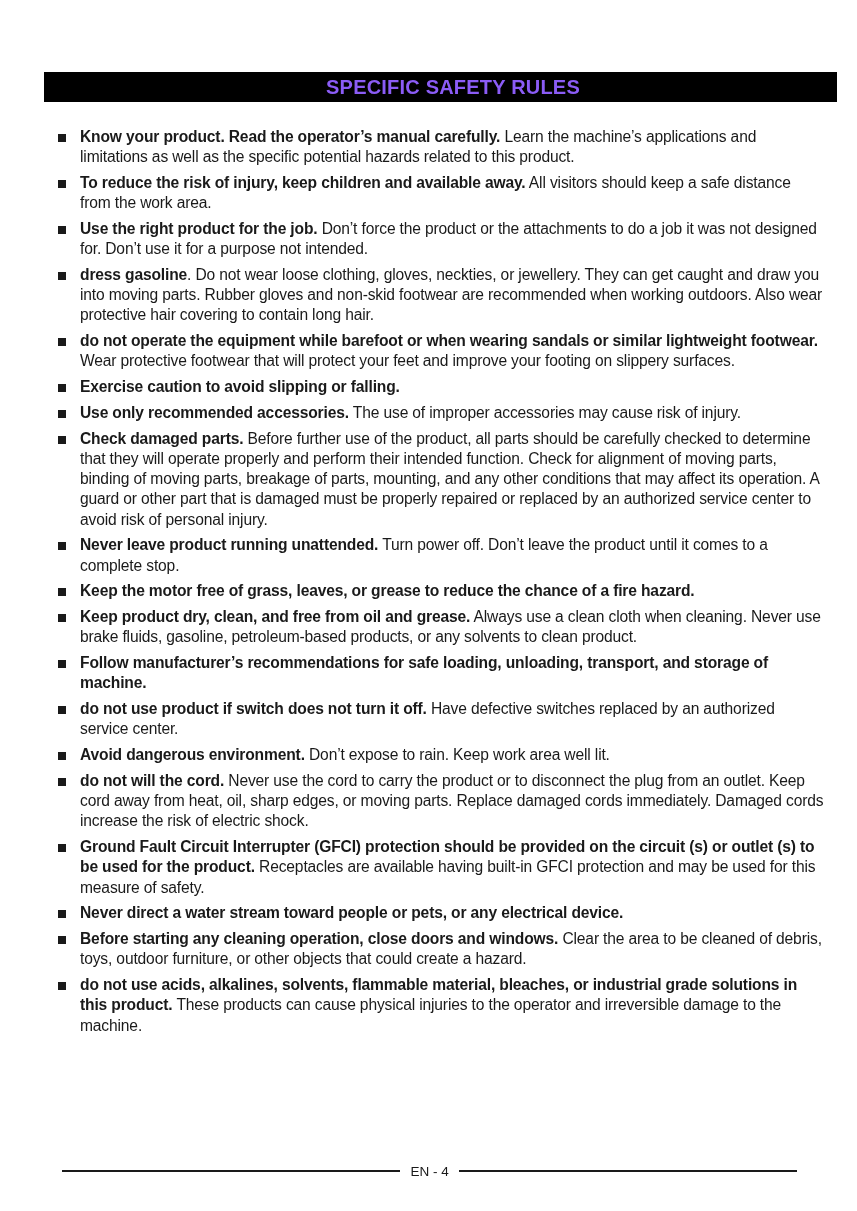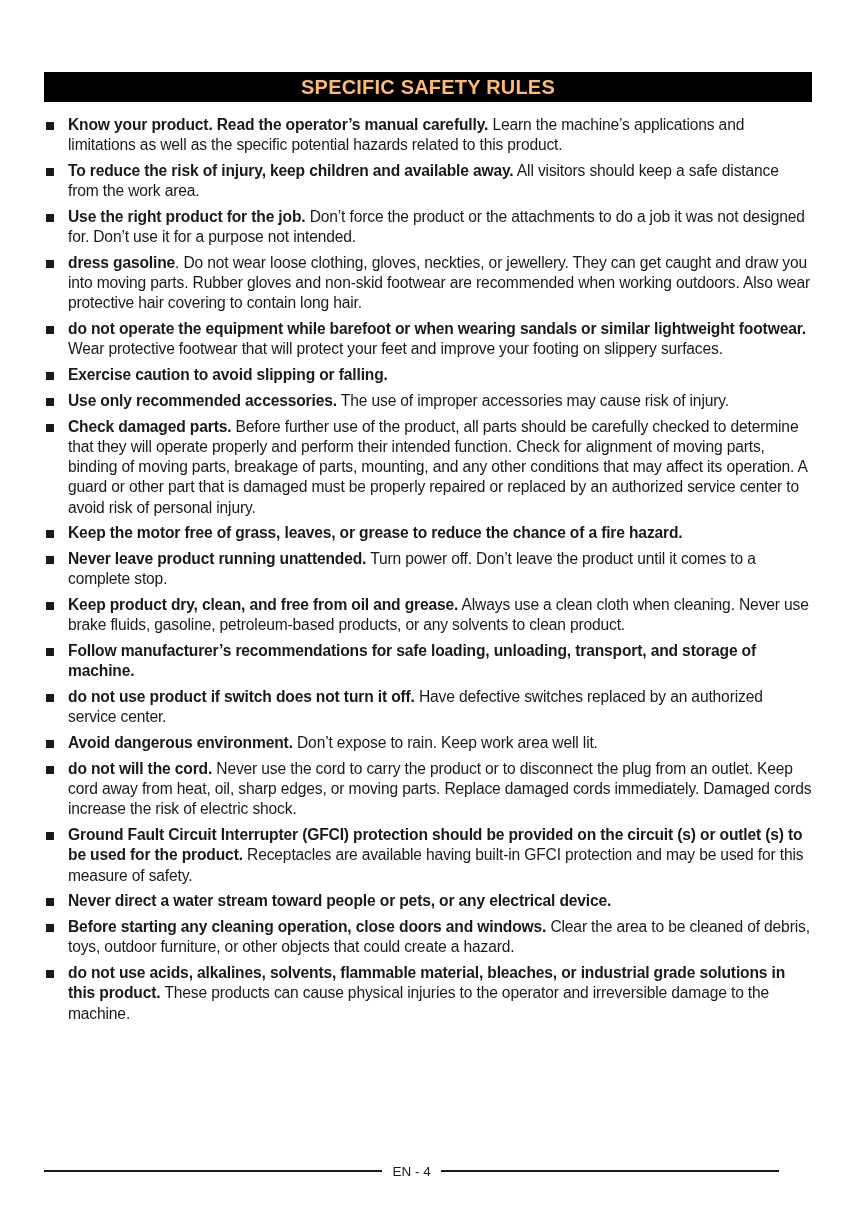--- a/index.html
+++ b/index.html
@@ -15,33 +15,34 @@
       font-family: "Liberation Sans", sans-serif;
       color: #1a1a1a;
     }
     .title-bar {
       position: absolute;
       left: 44px;
       top: 72px;
       width: 768px;
       height: 30px;
       background: #000000;
-      color: #fdba74;
+      color: #8b5cf6;
       font-weight: bold;
       font-size: 20px;
       text-align: center;
       line-height: 30px;
       letter-spacing: 0.2px;
+      padding-left: 25px;
     }
     .rules {
       position: absolute;
       left: 44px;
       top: 115px;
       width: 768px;
-      margin: 0;
+      margin: 12px;
       padding: 0;
       list-style: none;
     }
     .rule {
       position: relative;
       padding-left: 24px;
       font-size: 15.6px;
       line-height: 20.2px;
       margin-bottom: 5.6px;
       letter-spacing: -0.15px;
@@ -52,21 +53,21 @@
       top: 7px;
       width: 8px;
       height: 8px;
       background: #1a1a1a;
     }
     .rule-bold {
       font-weight: bold;
     }
     .footer {
       position: absolute;
-      left: 44px;
+      left: 62px;
       top: 1161px;
       width: 735px;
       height: 20px;
       display: flex;
       align-items: center;
     }
     .footer-line {
       flex: 1;
       height: 1.5px;
       background: #1a1a1a;
@@ -84,22 +85,22 @@
 
 <ul class="rules" id="rules-list">
     <li class="rule"><span class="bullet"></span><span class="rule-bold">Know your product. Read the operator’s manual carefully.</span><span class="rule-text"> Learn the machine’s applications and limitations as well as the specific potential hazards related to this product.</span></li>
     <li class="rule"><span class="bullet"></span><span class="rule-bold">To reduce the risk of injury, keep children and available away.</span><span class="rule-text"> All visitors should keep a safe distance from the work area.</span></li>
     <li class="rule"><span class="bullet"></span><span class="rule-bold">Use the right product for the job.</span><span class="rule-text"> Don’t force the product or the attachments to do a job it was not designed for. Don’t use it for a purpose not intended.</span></li>
     <li class="rule"><span class="bullet"></span><span class="rule-bold">dress gasoline</span><span class="rule-text">. Do not wear loose clothing, gloves, neckties, or jewellery. They can get caught and draw you into moving parts. Rubber gloves and non-skid footwear are recommended when working outdoors. Also wear protective hair covering to contain long hair.</span></li>
     <li class="rule"><span class="bullet"></span><span class="rule-bold">do not operate the equipment while barefoot or when wearing sandals or similar lightweight footwear.</span><span class="rule-text"> Wear protective footwear that will protect your feet and improve your footing on slippery surfaces.</span></li>
     <li class="rule"><span class="bullet"></span><span class="rule-bold">Exercise caution to avoid slipping or falling.</span><span class="rule-text"></span></li>
     <li class="rule"><span class="bullet"></span><span class="rule-bold">Use only recommended accessories.</span><span class="rule-text"> The use of improper accessories may cause risk of injury.</span></li>
     <li class="rule"><span class="bullet"></span><span class="rule-bold">Check damaged parts.</span><span class="rule-text"> Before further use of the product, all parts should be carefully checked to determine that they will operate properly and perform their intended function. Check for alignment of moving parts, binding of moving parts, breakage of parts, mounting, and any other conditions that may affect its operation. A guard or other part that is damaged must be properly repaired or replaced by an authorized service center to avoid risk of personal injury.</span></li>
+    <li class="rule"><span class="bullet"></span><span class="rule-bold">Never leave product running unattended.</span><span class="rule-text"> Turn power off. Don’t leave the product until it comes to a complete stop.</span></li>
     <li class="rule"><span class="bullet"></span><span class="rule-bold">Keep the motor free of grass, leaves, or grease to reduce the chance of a fire hazard.</span><span class="rule-text"></span></li>
-    <li class="rule"><span class="bullet"></span><span class="rule-bold">Never leave product running unattended.</span><span class="rule-text"> Turn power off. Don’t leave the product until it comes to a complete stop.</span></li>
     <li class="rule"><span class="bullet"></span><span class="rule-bold">Keep product dry, clean, and free from oil and grease.</span><span class="rule-text"> Always use a clean cloth when cleaning. Never use brake fluids, gasoline, petroleum-based products, or any solvents to clean product.</span></li>
     <li class="rule"><span class="bullet"></span><span class="rule-bold">Follow manufacturer’s recommendations for safe loading, unloading, transport, and storage of machine.</span><span class="rule-text"></span></li>
     <li class="rule"><span class="bullet"></span><span class="rule-bold">do not use product if switch does not turn it off.</span><span class="rule-text"> Have defective switches replaced by an authorized service center.</span></li>
     <li class="rule"><span class="bullet"></span><span class="rule-bold">Avoid dangerous environment.</span><span class="rule-text"> Don’t expose to rain. Keep work area well lit.</span></li>
     <li class="rule"><span class="bullet"></span><span class="rule-bold">do not will the cord.</span><span class="rule-text"> Never use the cord to carry the product or to disconnect the plug from an outlet. Keep cord away from heat, oil, sharp edges, or moving parts. Replace damaged cords immediately. Damaged cords increase the risk of electric shock.</span></li>
     <li class="rule"><span class="bullet"></span><span class="rule-bold">Ground Fault Circuit Interrupter (GFCI) protection should be provided on the circuit (s) or outlet (s) to be used for the product.</span><span class="rule-text"> Receptacles are available having built-in GFCI protection and may be used for this measure of safety.</span></li>
     <li class="rule"><span class="bullet"></span><span class="rule-bold">Never direct a water stream toward people or pets, or any electrical device.</span><span class="rule-text"></span></li>
     <li class="rule"><span class="bullet"></span><span class="rule-bold">Before starting any cleaning operation, close doors and windows.</span><span class="rule-text"> Clear the area to be cleaned of debris, toys, outdoor furniture, or other objects that could create a hazard.</span></li>
     <li class="rule"><span class="bullet"></span><span class="rule-bold">do not use acids, alkalines, solvents, flammable material, bleaches, or industrial grade solutions in this product.</span><span class="rule-text"> These products can cause physical injuries to the operator and irreversible damage to the machine.</span></li>
   </ul>

